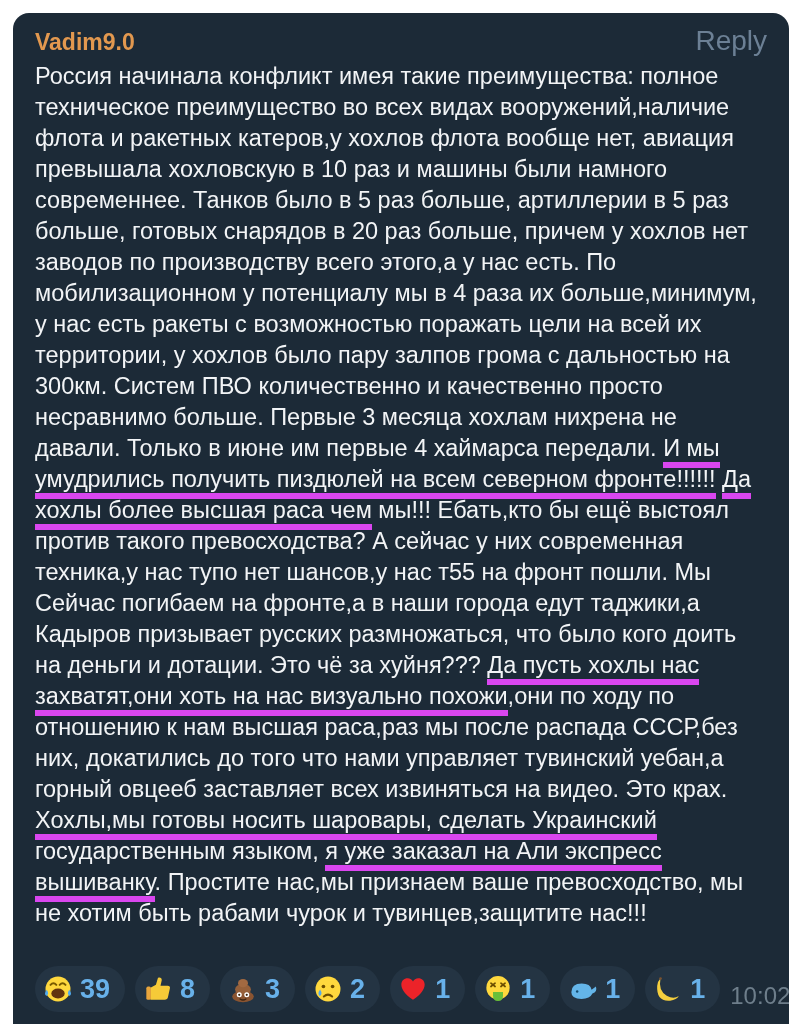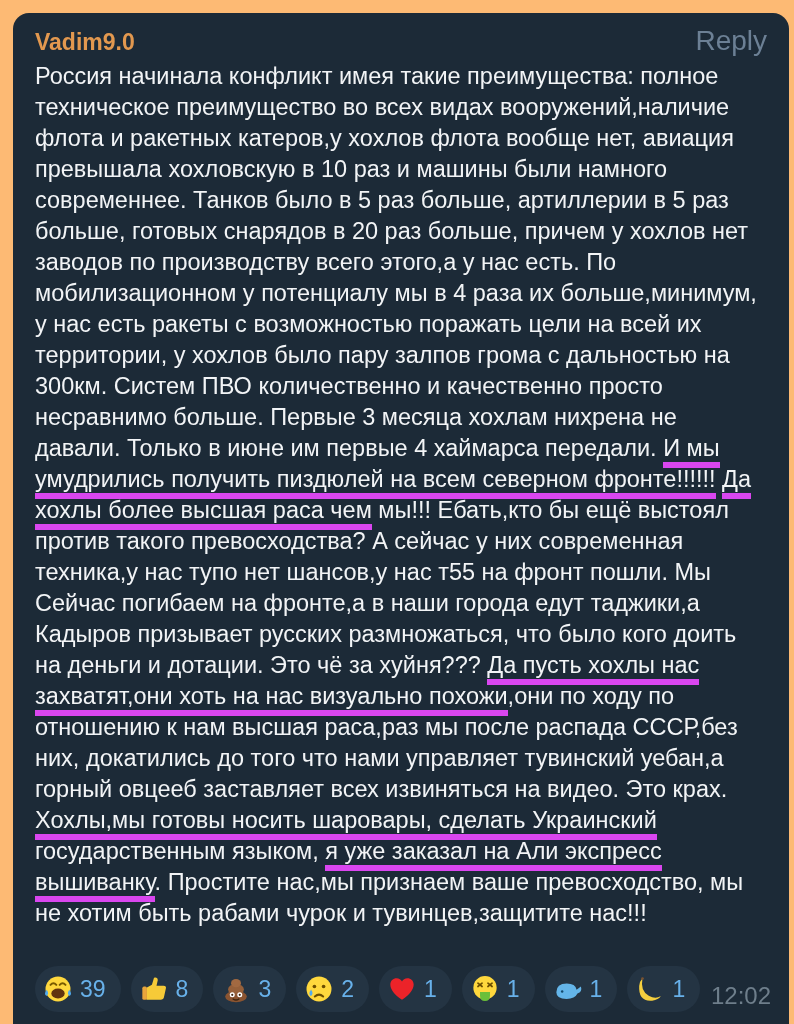--- a/index.html
+++ b/index.html
@@ -1,32 +1,32 @@
 <!DOCTYPE html>
 <html><head>
 <meta charset="utf-8">
 <style>
   html,body{margin:0;padding:0;background:#0c131b;}
-  .screen{position:relative;width:794px;height:1024px;background:#fdba74;overflow:hidden;
+  .screen{position:relative;width:794px;height:1024px;background:#ffffff;overflow:hidden;
           font-family:"Liberation Sans",sans-serif;}
   .bubble{position:absolute;left:13px;top:13px;right:5px;bottom:0;
           background:#1c2a37;border-radius:16px 16px 0 0;
           display:flex;flex-direction:column;overflow:hidden;}
   .bubble-header{display:flex;align-items:baseline;justify-content:space-between;
                  padding:15px 22px 0 22px;flex:0 0 auto;}
   .username{color:#e2984f;font-weight:700;font-size:23px;line-height:26px;cursor:pointer;}
   .reply{color:#6c8095;font-size:28px;line-height:26px;cursor:pointer;}
   .msg{flex:1 1 auto;overflow:hidden;padding:6px 22px 0 22px;
        color:#f2f4f6;font-size:23.5px;line-height:31px;letter-spacing:0;}
   .msg span.u{border-bottom:6px solid #d946ef;padding-bottom:1px;}
   .reactions{flex:0 0 auto;display:flex;align-items:center;gap:10px;
              padding:8px 18px 12px 22px;}
   .pill{display:flex;align-items:center;gap:7px;background:#243443;border-radius:23px;
         height:46px;padding:0 15px 0 8px;cursor:pointer;flex:0 0 auto;}
-  .pill .cnt{color:#68b1ea;font-size:23px;font-weight:400;}
+  .pill .cnt{color:#68b1ea;font-size:27px;font-weight:700;}
   .pill svg{display:block;}
   .timestamp{margin-left:auto;color:#6e7e8b;font-size:24px;align-self:flex-end;
              padding-bottom:2px;}
 </style>
 </head>
 <body>
 
 <div class="screen">
   <div class="bubble">
     <div class="bubble-header">
@@ -112,16 +112,16 @@
         </div>
         <div class="pill">
           <span>
             <svg viewBox="0 0 36 36" width="30" height="30">
               <path d="M9 5 q-3 15 7.5 21 q8 4.5 14.5 0.5 q-2.5 4.5 -10.5 5.5 q-16.5 1.5 -15.5 -17.5 q0.5 -6 4 -9.5 z" fill="#f5cf3e"></path>
               <circle cx="9" cy="5.5" r="1.6" fill="#7a5230"></circle>
             </svg>
           </span>
           <span class="cnt">1</span>
         </div>
-        <span class="timestamp">12:02</span>
+        <span class="timestamp">10:02</span>
     </div>
   </div>
 </div>
 
 </body></html>

